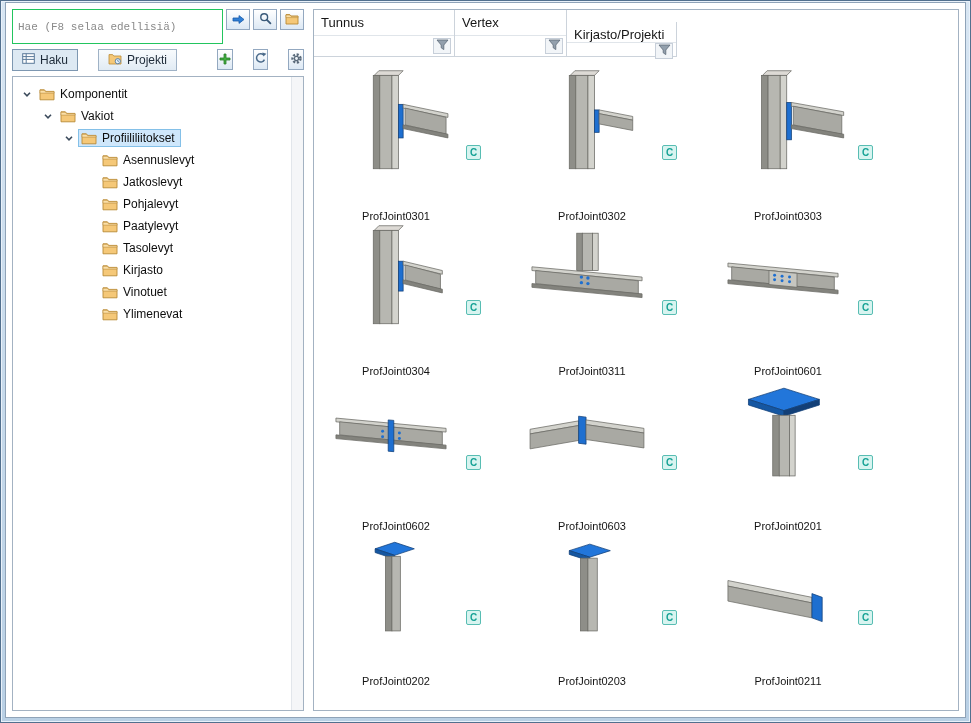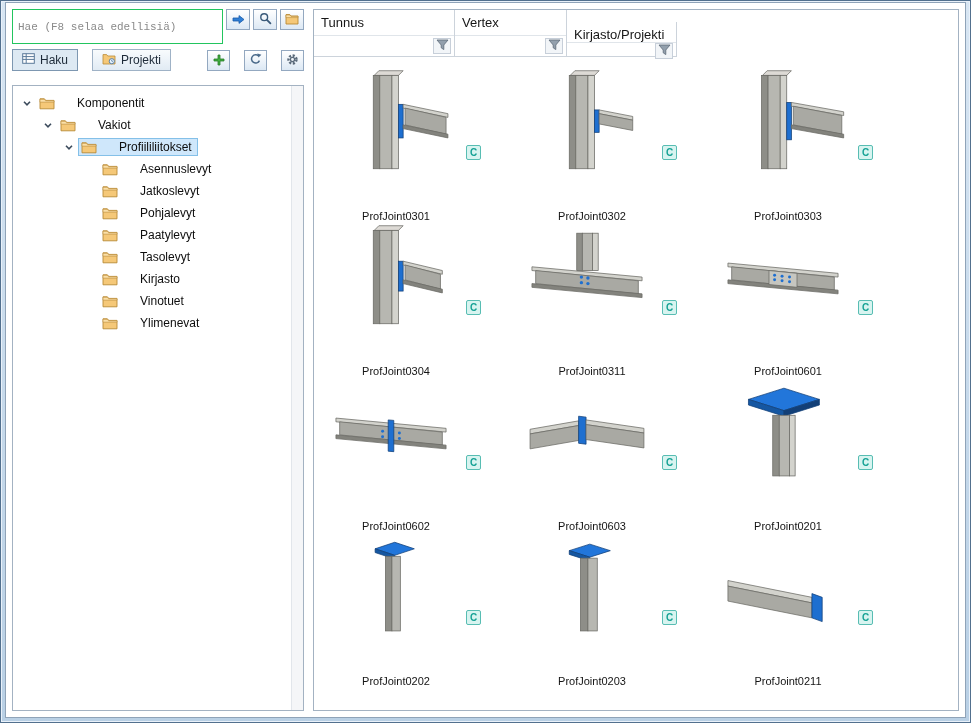--- a/index.html
+++ b/index.html
@@ -35,35 +35,35 @@
     padding: 0 5px; font-size: 11px; color: #555;
     font-family: Liberation Mono, monospace;
   }
   .search-input::placeholder { color: #8a8a8a; }
   .sbtn, .mini {
     width: 24px; height: 21px; border: 1px solid #93a8c0;
     background: linear-gradient(#ffffff, #dce8f4);
     display: flex; align-items: center; justify-content: center;
   }
   .mini { width: 23px; }
-  .tabrow { display: flex; gap: 14px; margin-bottom: 14px; align-items: flex-end; }
+  .tabrow { display: flex; gap: 20px; margin-bottom: 5px; align-items: flex-start; }
   .tab {
     height: 22px; display: flex; align-items: center; gap: 5px;
     padding: 0 9px; border: 1px solid #9fb2c6;
     background: linear-gradient(#f8fbfd, #e1ebf4);
     font-size: 12px; color: #1d2a38;
   }
   .tab.active { background: #dde9f3; border-color: #7d97b1; }
   .spacer { flex: 1; }
 
   .treebox { flex: 1; border: 1px solid #a3b2c2; display: flex; min-height: 0; background: #fff; }
   .tree { flex: 1; padding-top: 6px; overflow: hidden; }
   .tree-row { height: 22px; display: flex; align-items: center; font-size: 12px; color: #0d0d0d; }
   .chev { width: 18px; display: flex; justify-content: center; align-items: center; }
-  .tlwrap { display: flex; align-items: center; gap: 22px; padding: 1px 5px 1px 2px; border: 1px solid transparent; }
+  .tlwrap { display: flex; align-items: center; gap: 5px; padding: 1px 5px 1px 2px; border: 1px solid transparent; }
   .tlwrap.selected { background: #cfe7fb; border-color: #84c0e8; }
   .foldicon { display: flex; align-items: center; }
   .tree-scroll { width: 12px; border-left: 1px solid #e2e6eb; background: #f5f6f8; }
 
   
   .right { flex: 1; border: 1px solid #a3b2c2; display: flex; flex-direction: column; min-height: 0; background: #fff; }
   .hdr { display: flex; height: 47px; flex: none; }
   .hcell { display: flex; flex-direction: column; border-right: 1px solid #ccd3db; border-bottom: 1px solid #ccd3db; }
   .hc0 { width: 141px; } .hc1 { width: 112px; } .hc2 { width: 110px; margin-top: 12px; }
   .hlabel { flex: 1; padding: 5px 7px 0; font-size: 13px; color: #161616; }

